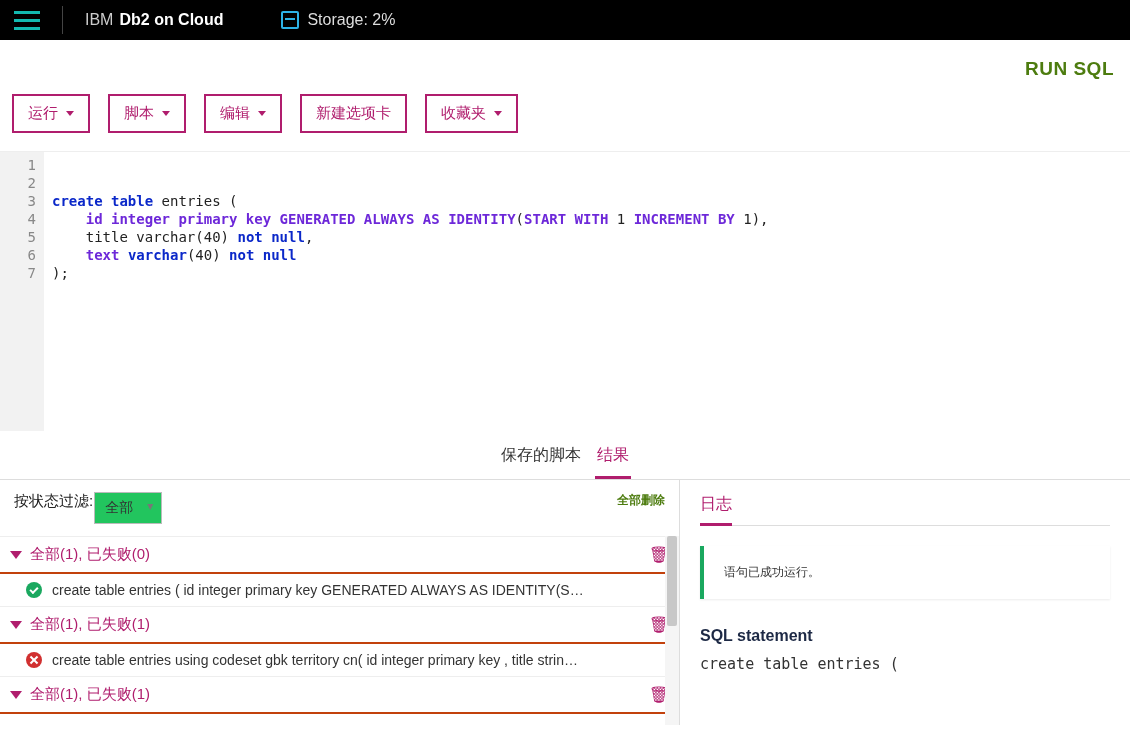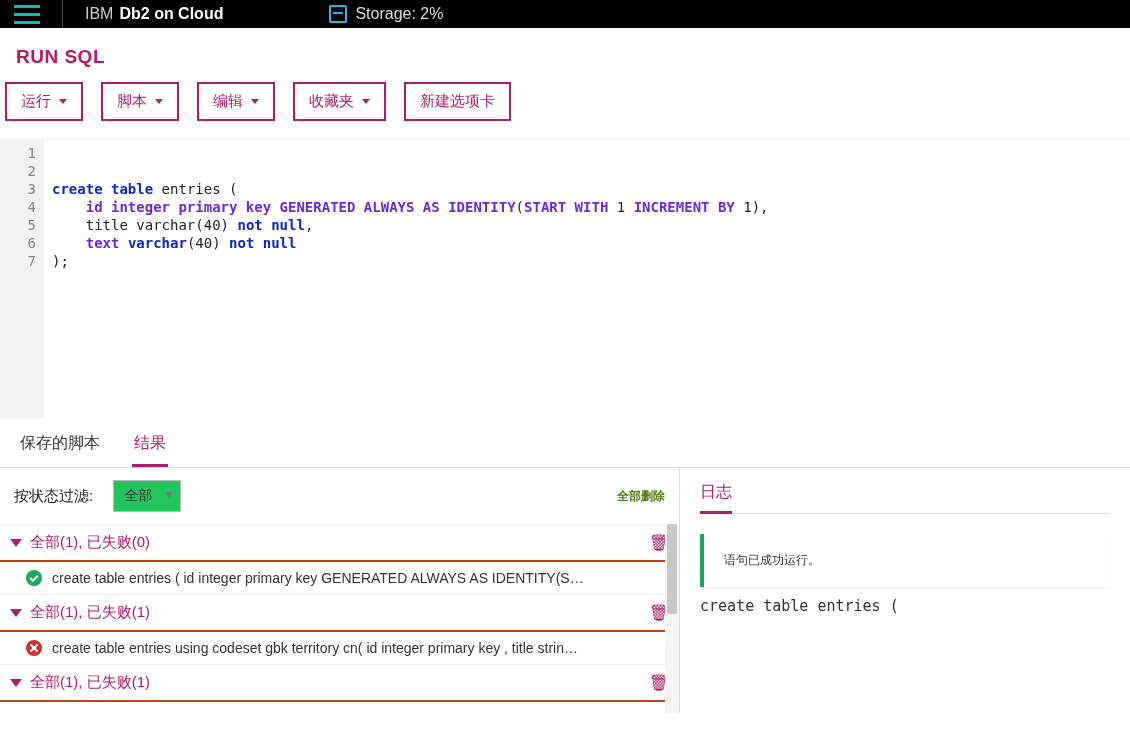--- a/index.html
+++ b/index.html
@@ -1,50 +1,50 @@
 <!DOCTYPE html>
 <html><head>
 <meta charset="utf-8">
 <style>
 * { margin: 0; padding: 0; box-sizing: border-box; }
 body { font-family: "Helvetica Neue", Arial, sans-serif; font-size: 14px; background: #fff; color: #333; overflow: hidden; }
 
-.topbar { background: #000; color: #fff; height: 28px; display: flex; align-items: center; padding: 0 14px; gap: 22px; }
+.topbar { background: #000; color: #fff; height: 40px; display: flex; align-items: center; padding: 0 14px; gap: 22px; }
 .hamburger { display: flex; flex-direction: column; gap: 5px; cursor: pointer; }
 .hamburger span { width: 26px; height: 3px; background: #13b9b0; display: block; }
 .divider-v { width: 1px; height: 28px; background: #444; }
 .brand { font-size: 16px; display: flex; gap: 6px; }
 .brand .ibm { font-weight: 300; color: #ccc; }
 .brand .db2 { font-weight: 600; color: #fff; }
-.storage { display: flex; align-items: center; gap: 8px; font-size: 16px; color: #ddd; margin-left: 84px; }
+.storage { display: flex; align-items: center; gap: 8px; font-size: 16px; color: #ddd; margin-left: 36px; }
 .storage-icon { width: 18px; height: 18px; border: 2px solid #2db2e6; border-radius: 2px; position: relative; }
 .storage-icon::after { content: ""; position: absolute; left: 2px; right: 2px; top: 5px; height: 2px; background: #2db2e6; }
 
 .page-head { padding: 18px 16px 8px; }
-.page-head h1 { font-size: 19px; font-weight: 700; color: #be185d; letter-spacing: 0.5px; }
+.page-head h1 { font-size: 19px; font-weight: 700; color: #4d7c0f; letter-spacing: 0.5px; text-align: right; }
 
-.toolbar { display: flex; gap: 18px; padding: 6px 5px 18px; }
+.toolbar { display: flex; gap: 18px; padding: 6px 12px 18px; }
 .tb-btn { border: 2px solid #b01d6d; background: #fff; color: #b01d6d; font-size: 15px; padding: 8px 14px; display: flex; align-items: center; gap: 8px; cursor: pointer; }
 .caret { width: 0; height: 0; border-left: 4px solid transparent; border-right: 4px solid transparent; border-top: 5px solid #b01d6d; }
 
 .editor { display: flex; height: 280px; border-top: 1px solid #eee; }
 .gutter { background: #f2f2f2; color: #888; font-family: Consolas, monospace; font-size: 14px; padding: 4px 8px 4px 4px; text-align: right; user-select: none; min-width: 44px; }
 .gutter div { line-height: 18px; }
 .code { font-family: Consolas, monospace; font-size: 14px; padding: 4px 8px; line-height: 18px; white-space: pre; flex: 1; overflow: auto; }
 .kw { color: #0b28c9; font-weight: 600; }
 .id { color: #6d28d9; font-weight: 600; }
 .plain { color: #222; }
 
-.tabs { display: flex; border-bottom: 1px solid #ddd; padding: 0 18px; gap: 30px; background: #fff; }
+.tabs { display: flex; border-bottom: 1px solid #ddd; padding: 0 18px; gap: 12px; background: #fff; justify-content: center; }
 .tab { padding: 14px 2px 10px; font-size: 16px; color: #333; cursor: pointer; border-bottom: 3px solid transparent; }
 .tab.active { color: #b01d6d; border-bottom-color: #b01d6d; }
 
 .results-area { display: flex; height: 245px; }
 .left-pane { flex: 0 0 680px; display: flex; flex-direction: column; border-right: 1px solid #ddd; position: relative; }
-.filter-row { display: flex; align-items: center; gap: 20px; padding: 12px 14px; border-bottom: 1px solid #eee; }
+.filter-row { display: flex; gap: 1px; padding: 12px 14px; border-bottom: 1px solid #eee; }
 .filter-label { font-size: 15px; color: #222; }
 .select { border: 1px solid #bbb; padding: 6px 28px 6px 10px; font-size: 14px; position: relative; background: #22c55e; cursor: pointer; }
 .select::after { content: "▾"; position: absolute; right: 8px; top: 6px; color: #777; font-size: 12px; }
 .delete-all { margin-left: auto; color: #4d7c0f; font-size: 12px; cursor: pointer; font-weight: bold; }
 
 .result-list { flex: 1; overflow-y: scroll; }
 .group-head { display: flex; align-items: center; padding: 8px 10px; font-size: 15px; color: #b01d6d; border-bottom: 2px solid #c2410c; }
 .chev { width: 0; height: 0; border-left: 6px solid transparent; border-right: 6px solid transparent; border-top: 8px solid #b01d6d; margin-right: 8px; }
 .trash { margin-left: auto; color: #b01d6d; font-size: 16px; cursor: pointer; }
 .row-item { display: flex; align-items: center; padding: 8px 10px 8px 26px; font-size: 14px; color: #333; border-bottom: 1px solid #eee; gap: 10px; }
@@ -97,25 +97,25 @@
     </button>
   <button class="tb-btn">
       <span>脚本</span>
       <span class="caret"></span>
     </button>
   <button class="tb-btn">
       <span>编辑</span>
       <span class="caret"></span>
     </button>
   <button class="tb-btn">
+      <span>新建选项卡</span>
+    </button>
+  <button class="tb-btn">
       <span>收藏夹</span>
       <span class="caret"></span>
-    </button>
-  <button class="tb-btn">
-      <span>新建选项卡</span>
     </button>
 </div>
 
 <div class="editor">
   <div class="gutter" id="gutter">
       <div>1</div>
       <div>2</div>
       <div>3</div>
       <div>4</div>
       <div>5</div>
@@ -171,15 +171,16 @@
     <div class="scrollbar-track">
         <div class="scrollbar-thumb"></div>
       </div>
   </div>
   <div class="right-pane">
     <div>
       <span class="log-tab">日志</span>
       <div class="log-divider"></div>
     </div>
     <div class="success-box">语句已成功运行。</div>
+    <div class="stmt-head">SQL statement</div>
     <div class="stmt-code">create table entries (</div>
   </div>
 </div>
 
 </body></html>

